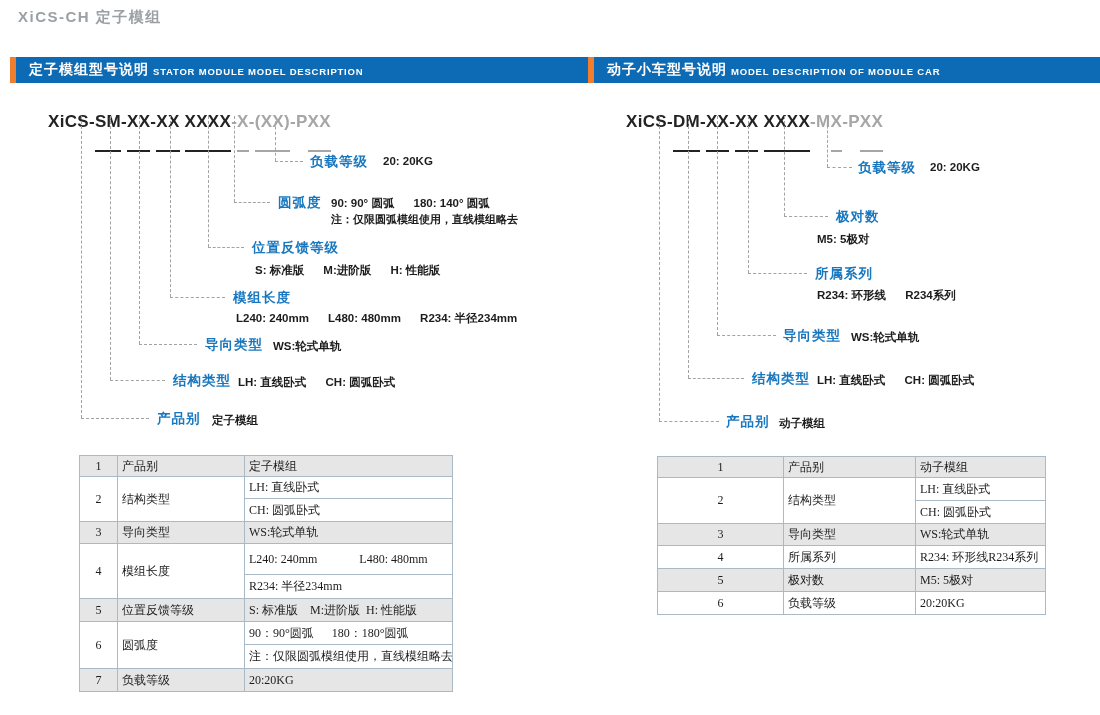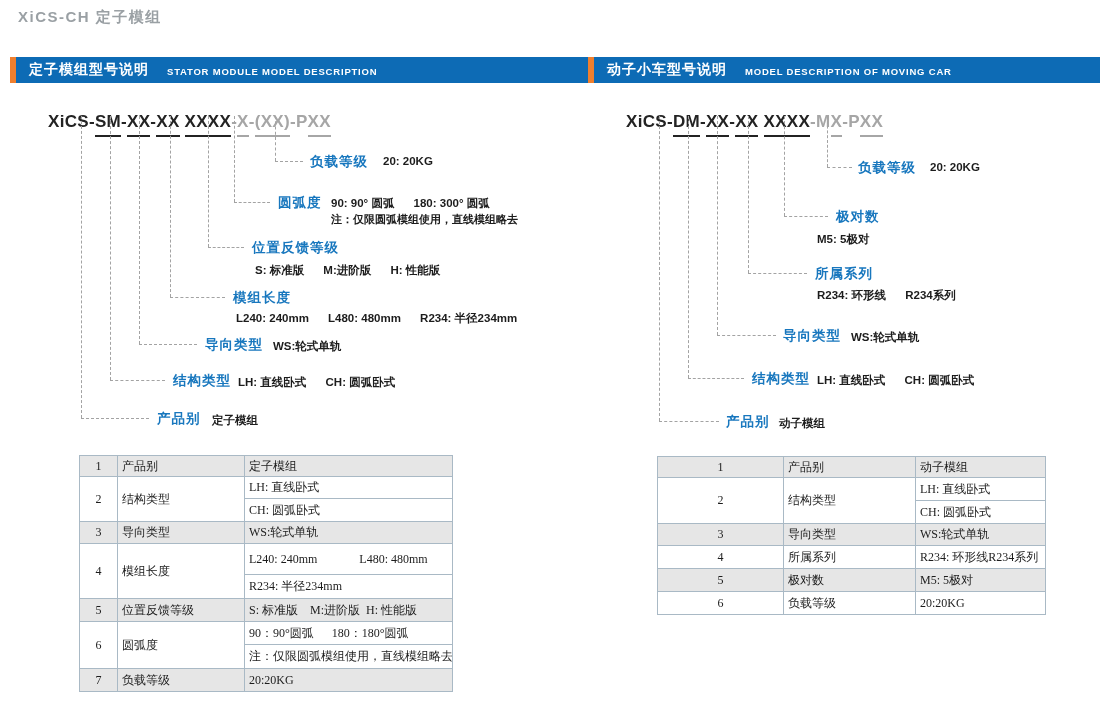--- a/index.html
+++ b/index.html
@@ -6,27 +6,27 @@
   #page{position:relative;width:1100px;height:715px;background:#ffffff;overflow:hidden;
         font-family:"Liberation Sans",sans-serif;}
 
   .page-title{position:absolute;left:18px;top:8px;font-size:15px;font-weight:600;
               color:#9aa0a4;letter-spacing:1.5px;}
 
   
   .hbar{position:absolute;top:57px;height:26px;background:#0d6bb5;display:flex;align-items:center;}
   .accent{flex:none;width:6px;height:26px;background:#ef7f2e;}
   .hzh{color:#fff;font-size:14px;font-weight:bold;letter-spacing:1px;margin-left:13px;}
-  .hen{color:#fff;font-size:9.5px;font-weight:bold;letter-spacing:0.8px;margin-left:18px;padding-top:2px;text-align:center;}
+  .hen{color:#fff;font-size:9.5px;font-weight:bold;letter-spacing:0.8px;margin-left:4px;padding-top:2px;text-align:center;}
 
   
   .model{position:absolute;font-size:17px;font-weight:bold;color:#232323;
          letter-spacing:0.3px;white-space:pre;}
   .seg{display:inline;}
-  .seg.u{display:inline-block;border-bottom:2px solid currentColor;padding-bottom:3px;}
+  .seg.u{display:inline-block;border-bottom:2px solid currentColor;padding-bottom:18px;}
   .seg.gray{color:#a6a6a6;}
 
   
   .vline{position:absolute;width:0;border-left:1px dashed #a3a3a3;}
   .hline{position:absolute;height:0;border-top:1px dashed #a3a3a3;}
 
   
   .ann-label{position:absolute;color:#1877be;font-size:13.5px;font-weight:bold;
              letter-spacing:1px;white-space:pre;}
   .ann-desc{position:absolute;color:#1c1c1c;font-size:11.5px;font-weight:bold;white-space:pre;}
@@ -69,21 +69,21 @@
   <div class="hline" style="left:208px;top:247px;width:36px;"></div>
   <div class="hline" style="left:170px;top:297px;width:55px;"></div>
   <div class="hline" style="left:139px;top:344px;width:58px;"></div>
   <div class="hline" style="left:110px;top:380px;width:55px;"></div>
   <div class="hline" style="left:81px;top:418px;width:68px;"></div>
 
   <div class="ann-label" style="left:310px;top:153px;">负载等级</div>
   <div class="ann-desc" style="left:383px;top:155px;">20: 20KG</div>
 
   <div class="ann-label" style="left:278px;top:194px;">圆弧度</div>
-  <div class="ann-desc" style="left:331px;top:196px;">90: 90° 圆弧      180: 300° 圆弧</div>
+  <div class="ann-desc" style="left:331px;top:196px;">90: 90° 圆弧      180: 140° 圆弧</div>
   <div class="ann-note" style="left:331px;top:212px;">注：仅限圆弧模组使用，直线模组略去</div>
 
   <div class="ann-label" style="left:252px;top:239px;">位置反馈等级</div>
   <div class="ann-desc" style="left:255px;top:263px;">S: 标准版      M:进阶版      H: 性能版</div>
 
   <div class="ann-label" style="left:233px;top:289px;">模组长度</div>
   <div class="ann-desc" style="left:236px;top:311px;">L240: 240mm      L480: 480mm      R234: 半径234mm</div>
 
   <div class="ann-label" style="left:205px;top:336px;">导向类型</div>
   <div class="ann-desc" style="left:273px;top:339px;">WS:轮式单轨</div>
@@ -144,21 +144,21 @@
       <td class="num">7</td>
       <td>负载等级</td>
       <td>20:20KG</td>
     </tr>
   </tbody>
     </table>
 
   <div class="hbar" style="left:588px;width:588px;">
     <div class="accent"></div>
     <span class="hzh">动子小车型号说明</span>
-    <span class="hen">MODEL DESCRIPTION OF MOVING CAR</span>
+    <span class="hen">MODEL DESCRIPTION OF MODULE CAR</span>
   </div>
 
   <div class="model" style="left:606px;top:92px;">
     <span class="seg">XiCS-</span><span class="seg u">DM</span><span class="seg">-</span><span class="seg u">XX</span><span class="seg">-</span><span class="seg u">XX</span><span class="seg"> </span><span class="seg u">XXXX</span><span class="seg gray">-</span><span class="seg gray">M</span><span class="seg u gray">X</span><span class="seg gray">-</span><span class="seg gray">P</span><span class="seg u gray">XX</span>
   </div>
 
   <div class="vline" style="left:659px;top:116px;height:305px;"></div>
   <div class="vline" style="left:688px;top:116px;height:262px;"></div>
   <div class="vline" style="left:717px;top:116px;height:219px;"></div>
   <div class="vline" style="left:748px;top:116px;height:157px;"></div>

